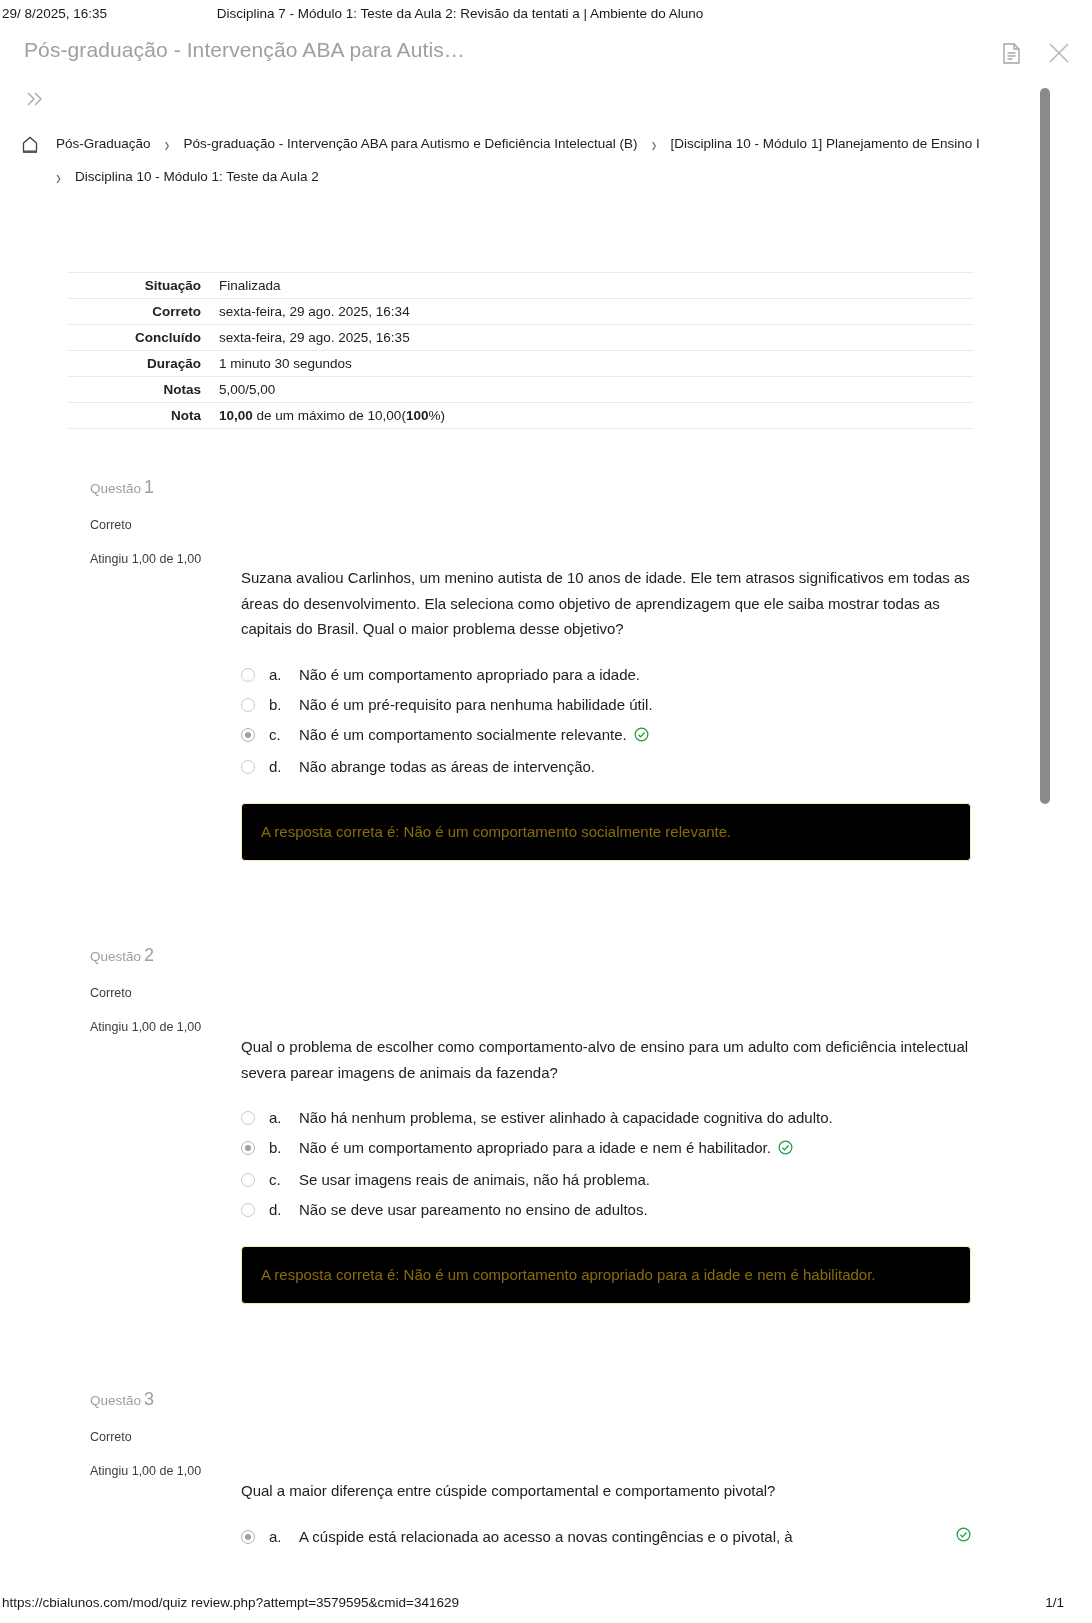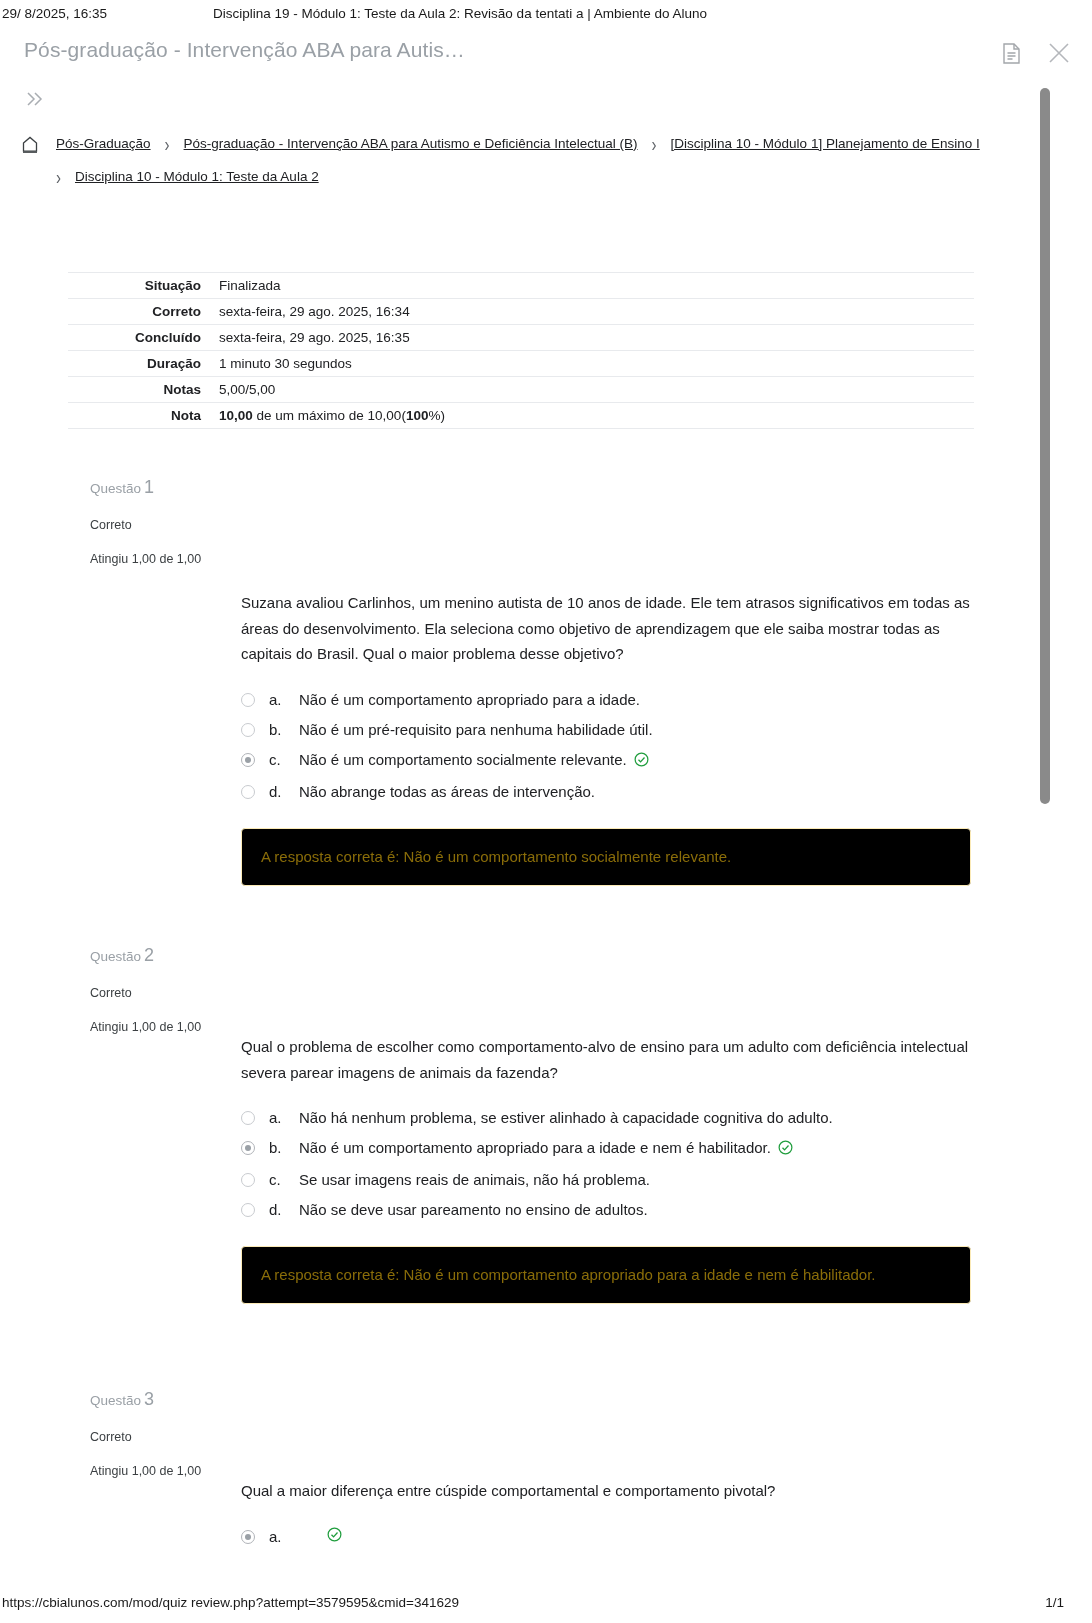--- a/index.html
+++ b/index.html
@@ -102,21 +102,20 @@
     cursor: pointer;
   }
   .bc-sep {
     color: #5f6368;
     margin: 0 14px;
     font-size: 15px;
     display: inline-block;
     transform: scaleY(1.3);
   }
   .bc-link {
-    text-decoration: underline;
     color: #202124;
     cursor: pointer;
     white-space: nowrap;
   }
   .bc-line2 {
     margin-top: 2px;
     padding-left: 22px;
     display: flex;
     align-items: center;
   }
@@ -274,21 +273,21 @@
   .print-footer .pf-page {
     position: absolute;
     right: 4px;
   }
 </style>
 </head>
 <body>
 
 <div class="print-header">
   <span class="ph-date">29/ 8/2025, 16:35</span>
-  <span class="ph-title">Disciplina 19 - Módulo 1: Teste da Aula 2: Revisão da tentati  a | Ambiente do Aluno</span>
+  <span class="ph-title">Disciplina 7 - Módulo 1: Teste da Aula 2: Revisão da tentati  a | Ambiente do Aluno</span>
 </div>
 
 <div class="titlebar">
   <div class="tb-title">Pós-graduação - Intervenção ABA para Autis…</div>
   <div class="tb-icons">
     <span class="icon-btn">
       <svg width="17" height="21" viewBox="0 0 17 21" fill="none">
         <path d="M1 1h10l5 5v14H1z" stroke="#a3a6aa" stroke-width="1.4" fill="none"></path>
         <path d="M11 1v5h5" stroke="#a3a6aa" stroke-width="1.4" fill="none"></path>
         <path d="M4.5 10h8M4.5 13h8M4.5 16h5" stroke="#a3a6aa" stroke-width="1.4"></path>
@@ -356,21 +355,21 @@
     </tr>
   </tbody>
 </table>
 
 <section class="question" style="top:440px;">
   <div class="q-info">
     <div class="q-number"><span>Questão</span><b>1</b></div>
     <div class="q-state">Correto</div>
     <div class="q-marks">Atingiu 1,00 de 1,00</div>
   </div>
-  <div class="q-body" style="top:125px;margin-top:25px;">
+  <div class="q-body" style="top:125px;">
     <div class="q-text">Suzana avaliou Carlinhos, um menino autista de 10 anos de idade. Ele tem atrasos significativos em todas as áreas do desenvolvimento. Ela seleciona como objetivo de aprendizagem que ele saiba mostrar todas as capitais do Brasil. Qual o maior problema desse objetivo?</div>
     <ul class="answers">
       <li class="answer">
         <span class="radio"></span>
         <span class="ans-letter">a.</span>
         <span class="ans-text">Não é um comportamento apropriado para a idade.</span>
       </li>
       <li class="answer">
         <span class="radio"></span>
         <span class="ans-letter">b.</span>
@@ -440,20 +439,21 @@
     <div class="q-number"><span>Questão</span><b>3</b></div>
     <div class="q-state">Correto</div>
     <div class="q-marks">Atingiu 1,00 de 1,00</div>
   </div>
   <div class="q-body" style="top:126px;">
     <div class="q-text">Qual a maior diferença entre cúspide comportamental e comportamento pivotal?</div>
     <ul class="answers">
       <li class="answer">
         <span class="radio checked"></span>
         <span class="ans-letter">a.</span>
+        <span class="ans-text"><span>A cúspide está relacionada ao acesso a novas contingências e o pivotal, à</span></span>
         <span class="tick" style="margin-left:28px;"><svg width="15" height="15" viewBox="0 0 16 16">
               <circle cx="8" cy="8" r="6.8" stroke="#1f9d3d" stroke-width="1.3" fill="none"></circle>
               <path d="M4.8 8.2l2.2 2.3 4.2-4.6" stroke="#1f9d3d" stroke-width="1.4" fill="none"></path>
             </svg></span>
       </li>
     </ul>
   </div>
 </section>
 
 <div class="scrollbar-track">

